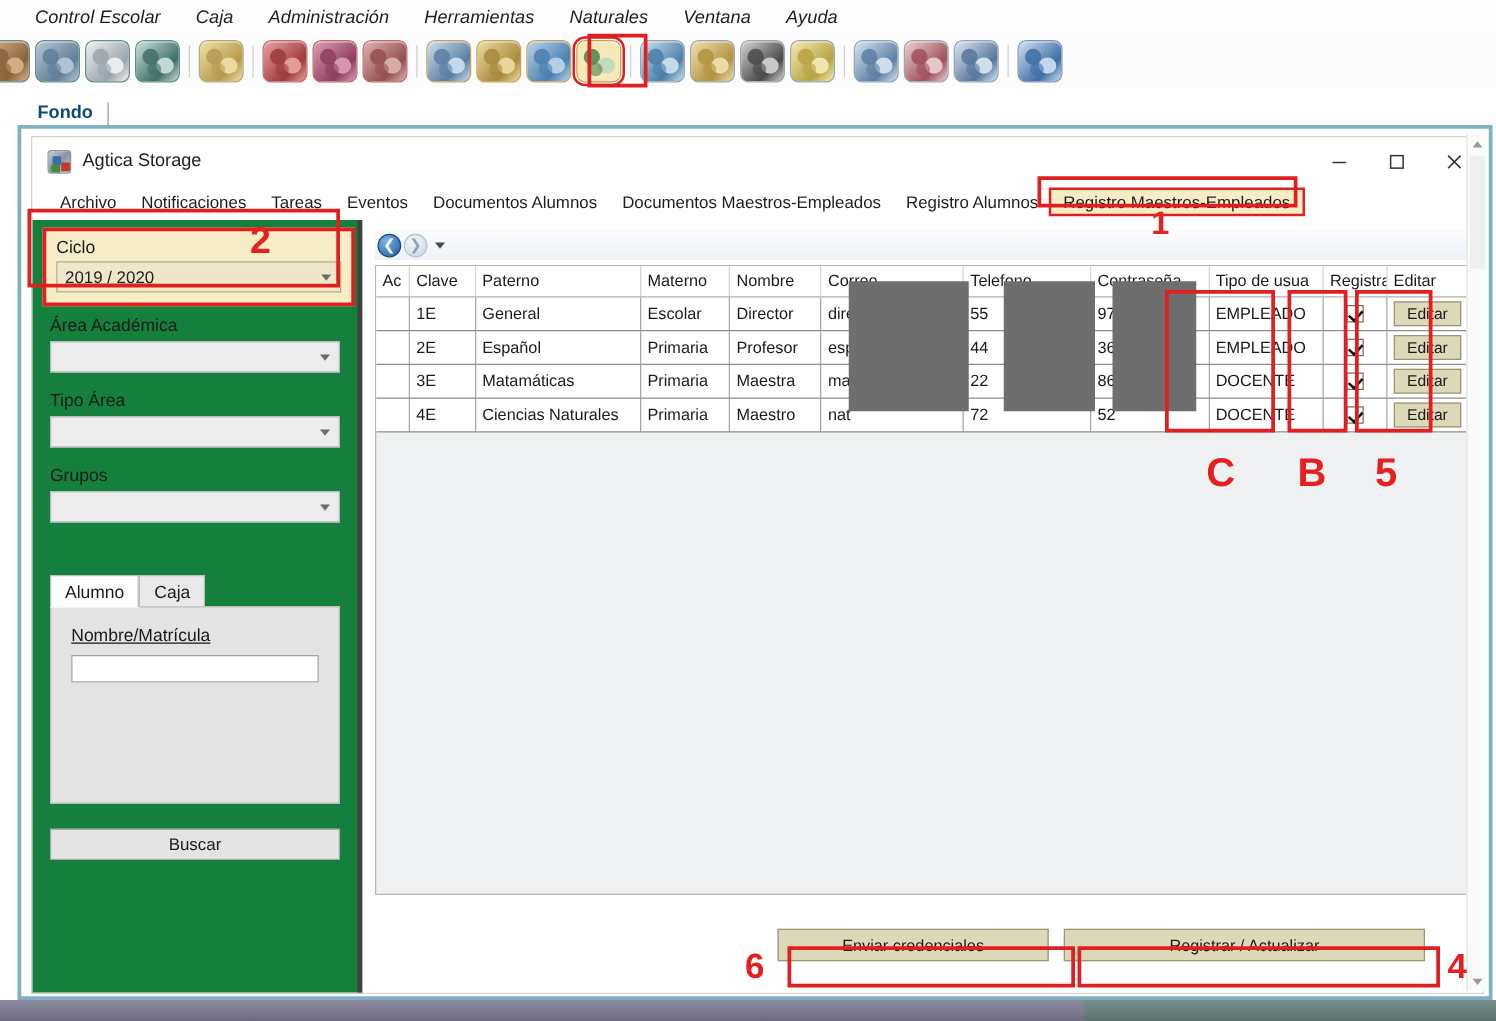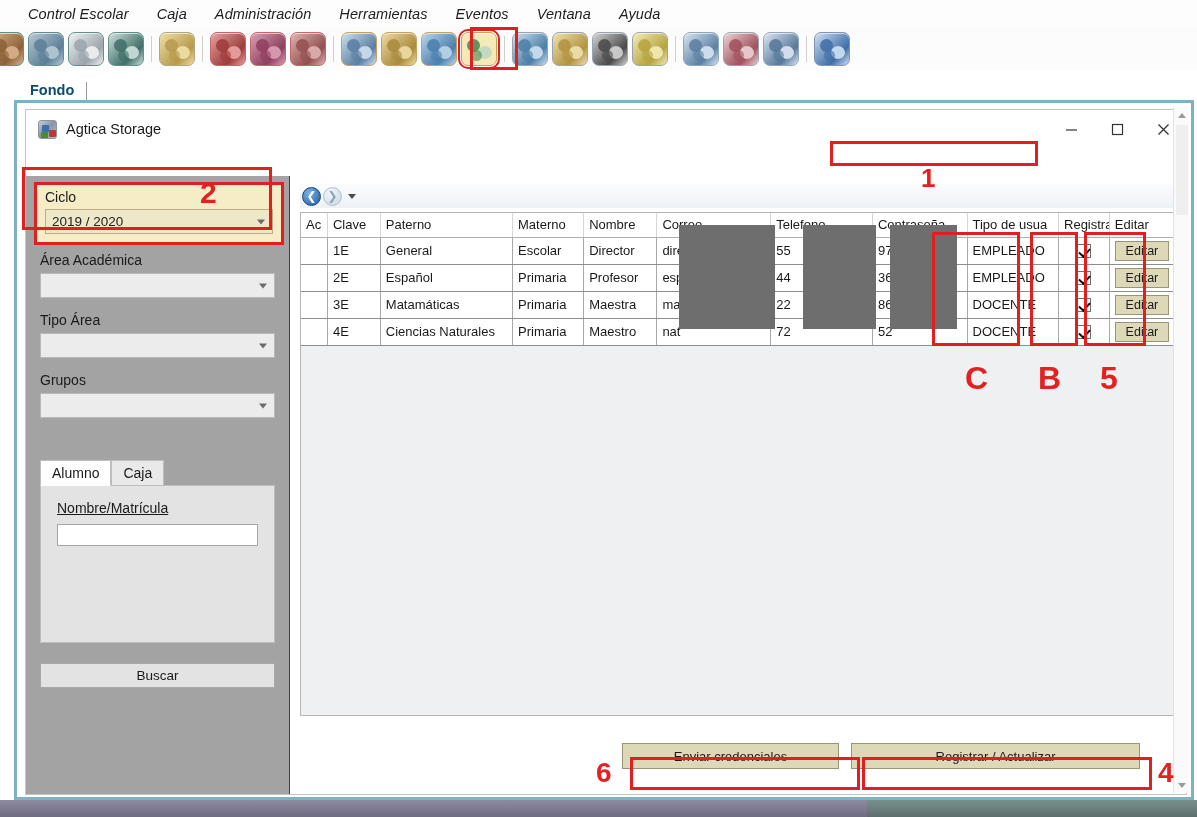--- a/index.html
+++ b/index.html
@@ -94,22 +94,22 @@
     background: #f6edc6; outline: 2px solid #e02020; outline-offset: 0px;
   }
 
   .content {
     position: absolute; left: 0; top: 66px; right: 0; bottom: 0;
     background: #ffffff; display: flex;
   }
 
   
   .leftpanel {
-    width: 264px; flex: 0 0 264px; background: #a3a3a3;
-    border-right: 1px solid #404040; padding: 10px 14px 0 14px;
+    width: 264px; flex: 0 0 264px; background: #15803d;
+    border-right: 4px solid #404040; padding: 10px 14px 0 14px;
     position: relative;
   }
   .fld-label { font-size: 14px; color: #1a1a1a; margin-bottom: 5px; }
   .combo {
     height: 25px; background: #ececec; border: 1px solid #b9b9b9;
     display: flex; align-items: center; padding: 0 6px; position: relative;
     font-size: 13.5px; color: #222; margin-bottom: 14px; text-decoration: underline;
   }
   .combo .caret {
     position: absolute; right: 7px; top: 50%; transform: translateY(-50%);
@@ -236,21 +236,21 @@
 </head>
 <body>
 
 <div class="app">
 
   <div class="menubar">
     <div class="mi"><span>Control Escolar</span></div>
     <div class="mi"><span>Caja</span></div>
     <div class="mi"><span>Administración</span></div>
     <div class="mi"><span>Herramientas</span></div>
-    <div class="mi"><span>Eventos</span></div>
+    <div class="mi"><span>Naturales</span></div>
     <div class="mi"><span>Ventana</span></div>
     <div class="mi"><span>Ayuda</span></div>
   </div>
 
   <div class="toolbar" id="toolbar">
       <div class="tbtn" style="background: linear-gradient(135deg, rgb(217, 179, 140) 0%, rgb(140, 98, 57) 70%, rgb(217, 179, 140) 100%); border-color: rgb(95, 143, 138); margin-left: -12px;">
         <span class="g1" style="left:5px;top:6px;width:13px;height:13px;background:#8c6239;opacity:.85"></span>
         <span class="g2" style="left:16px;top:13px;width:14px;height:13px;background:#d9b38c;opacity:.9"></span>
         <span class="g3" style="left:9px;top:17px;width:11px;height:11px;background:#8c6239;opacity:.6"></span>
       </div>
@@ -384,20 +384,30 @@
           </div>
           <div class="wbtn">
             <svg width="13" height="13" viewBox="0 0 13 13">
                 <line x1="1.5" y1="1.5" x2="11.5" y2="11.5" stroke="#333" stroke-width="1.2"></line>
                 <line x1="11.5" y1="1.5" x2="1.5" y2="11.5" stroke="#333" stroke-width="1.2"></line>
               </svg>
           </div>
         </div>
       </div>
 
+      <div class="menubar2">
+        <div class="m2">Archivo</div>
+        <div class="m2">Notificaciones</div>
+        <div class="m2">Tareas</div>
+        <div class="m2">Eventos</div>
+        <div class="m2">Documentos Alumnos</div>
+        <div class="m2">Documentos Maestros-Empleados</div>
+        <div class="m2">Registro Alumnos</div>
+        <div class="m2 hl">Registro Maestros-Empleados</div>
+      </div>
 
       <div class="content">
 
         <div class="leftpanel">
 
           <div class="ciclo-box">
             <div class="fld-label">Ciclo</div>
             <div class="combo">
               <span>2019 / 2020</span>
               <span class="caret"></span>

